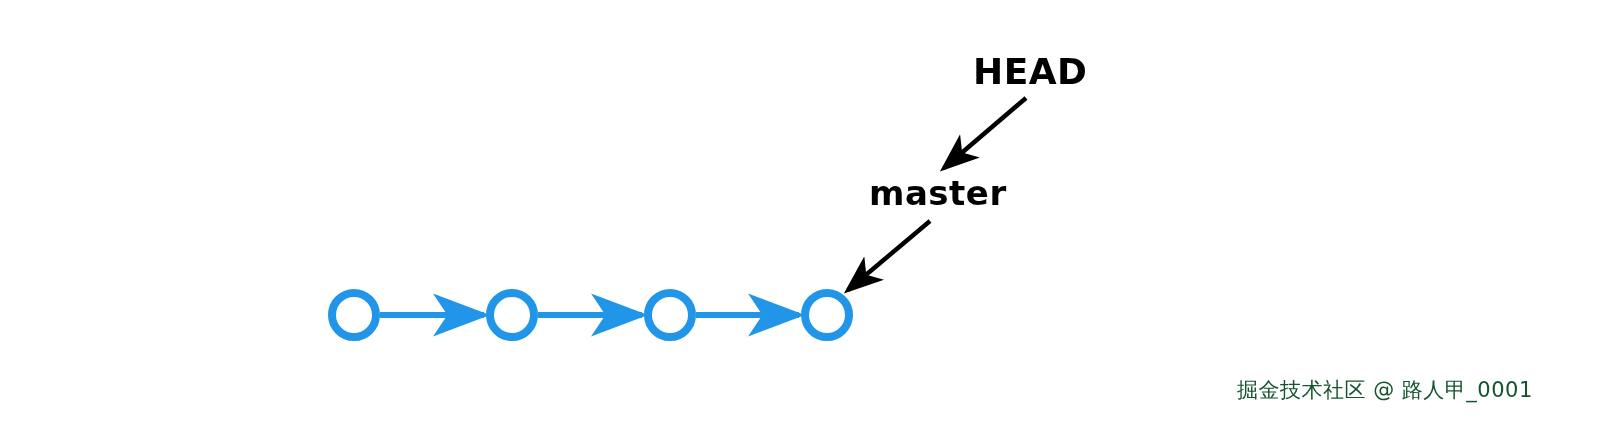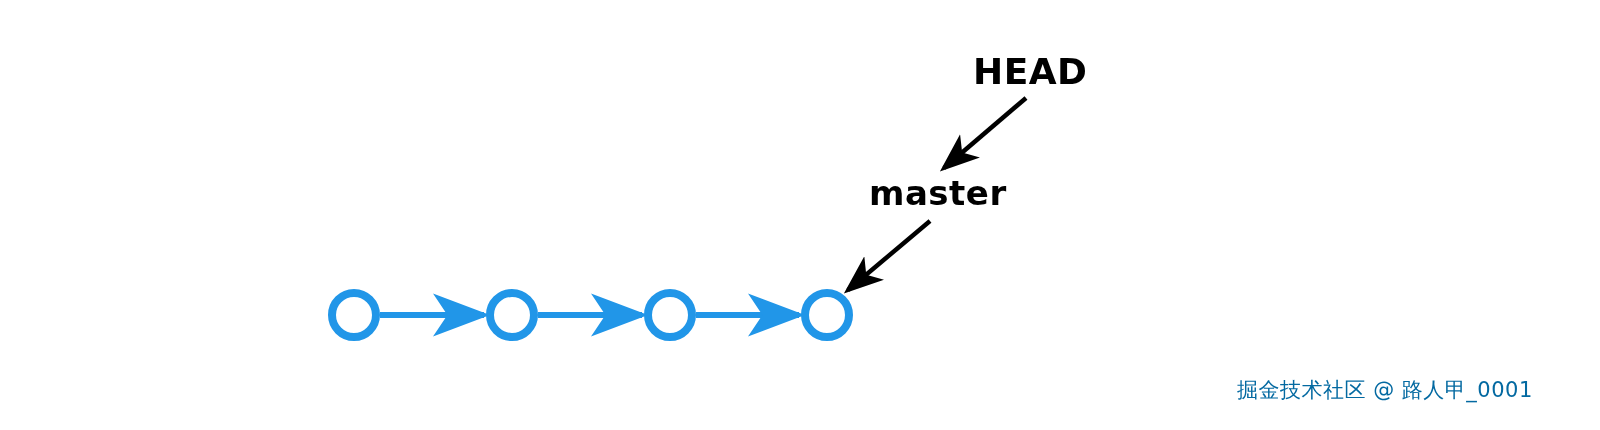--- a/index.html
+++ b/index.html
@@ -36,21 +36,21 @@
   }
   .label-master {
     font-size: 34px;
   }
   .watermark {
     position: absolute;
     left: 1237px;
     top: 376px;
     font-family: "DejaVu Sans", sans-serif;
     font-size: 21px;
-    color: #0369a1;
+    color: #14532d;
     white-space: nowrap;
     letter-spacing: 0.5px;
     user-select: none;
   }
 </style>
 </head>
 <body>
 
 <div id="canvas">
 

